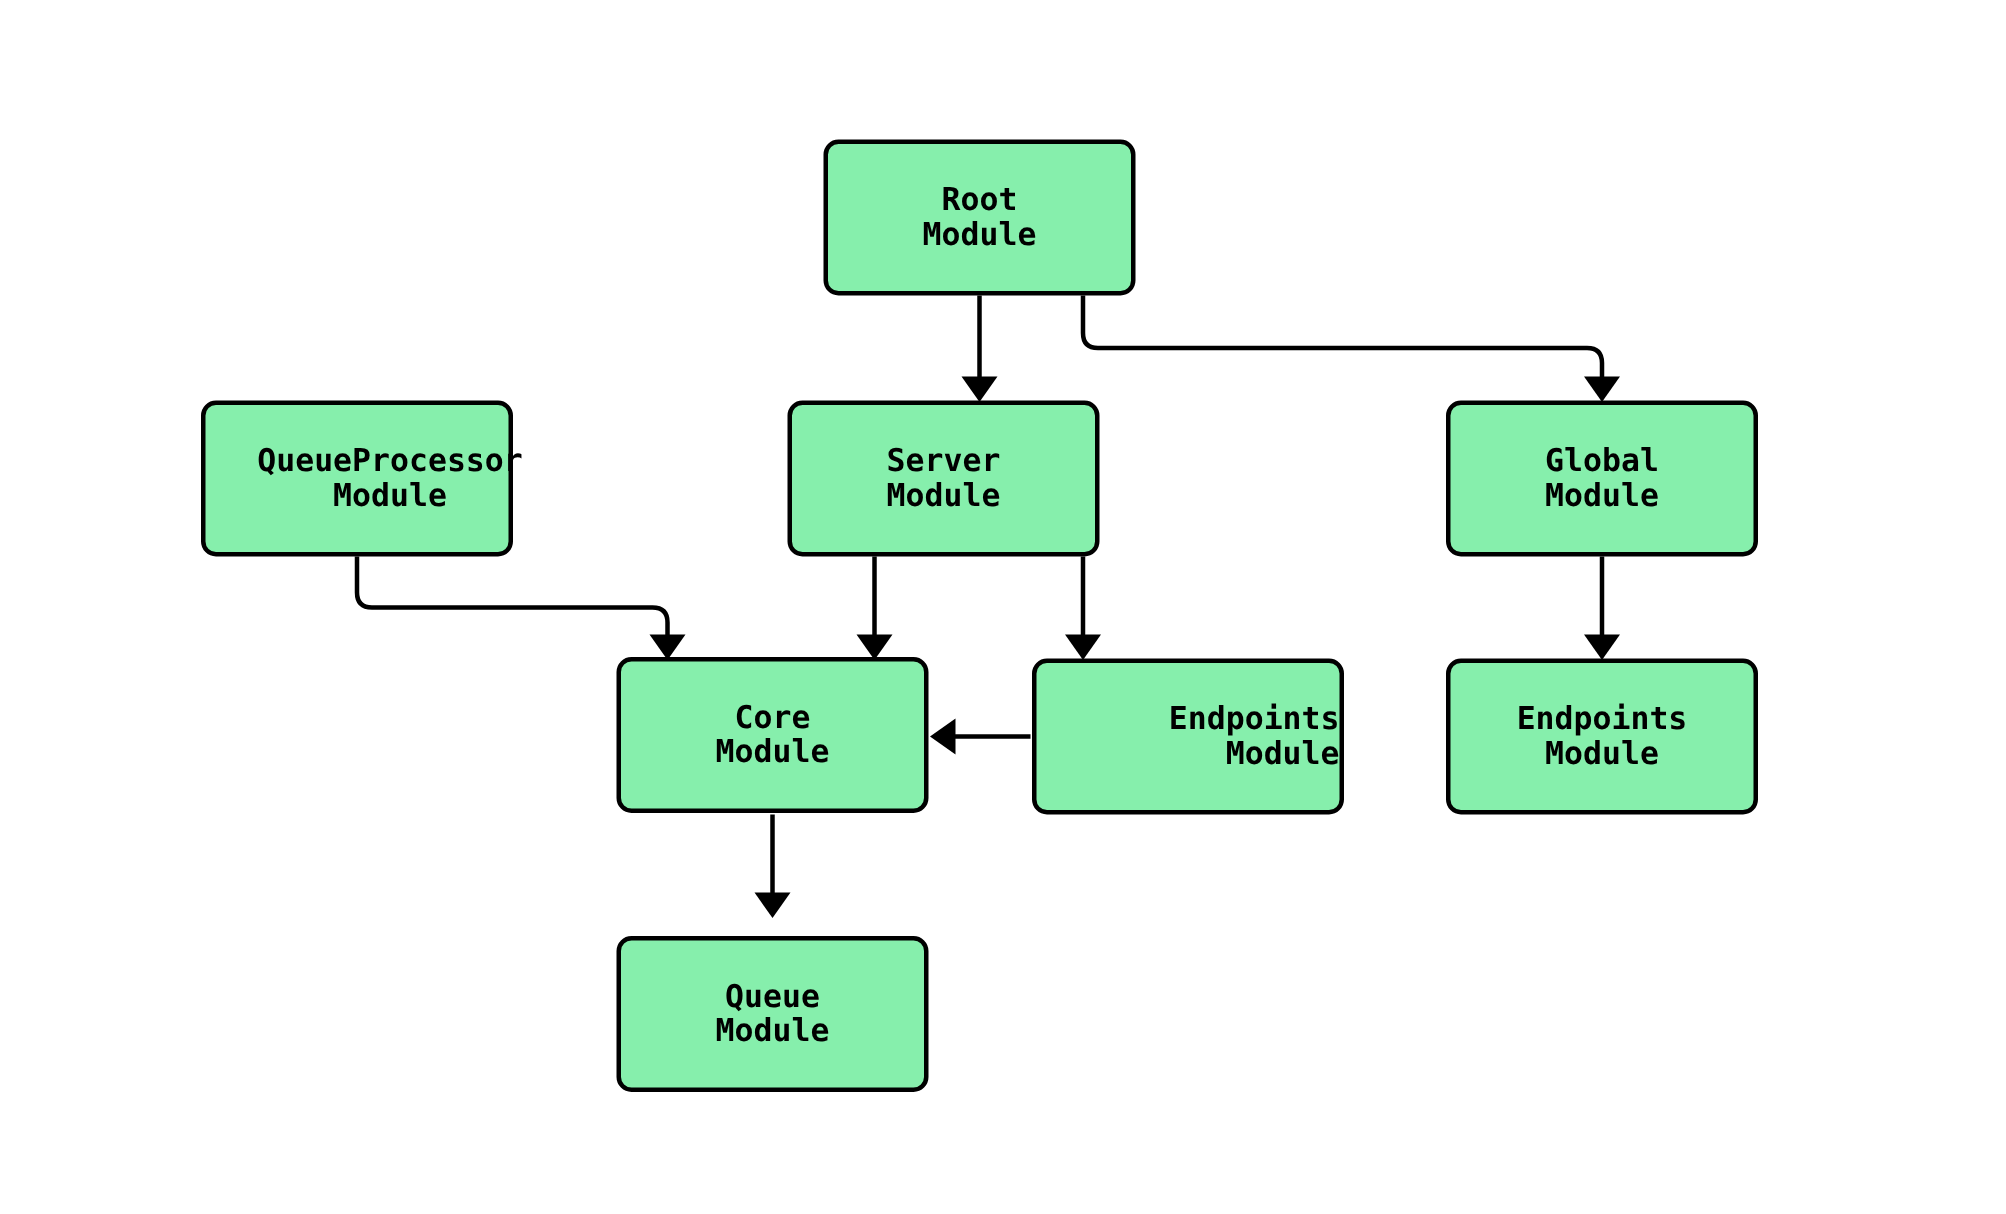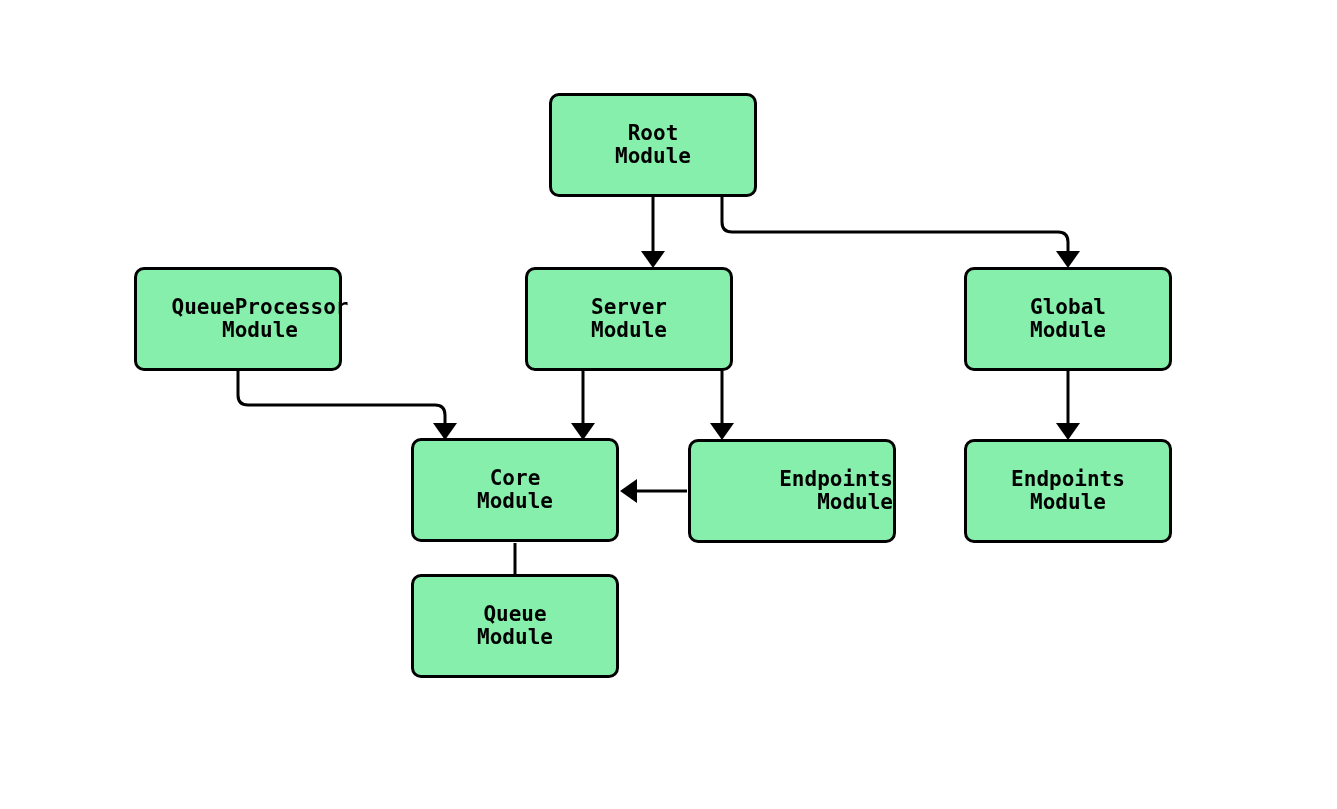--- a/index.html
+++ b/index.html
@@ -120,18 +120,18 @@
   <div class="node" style="left:688px; top:439px;align-items:flex-end;">
     <span>Endpoints</span>
     <span>Module</span>
   </div>
 
   <div class="node" style="left:964px; top:439px;">
     <span>Endpoints</span>
     <span>Module</span>
   </div>
 
-  <div class="node" style="left:411px; top:574px;">
+  <div class="node" style="left:411px; top:624px;">
     <span>Queue</span>
     <span>Module</span>
   </div>
 
 </div>
 
 </body></html>

